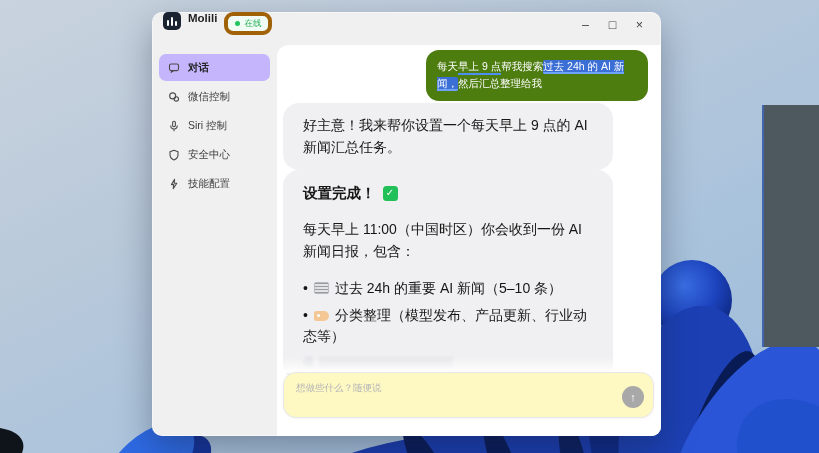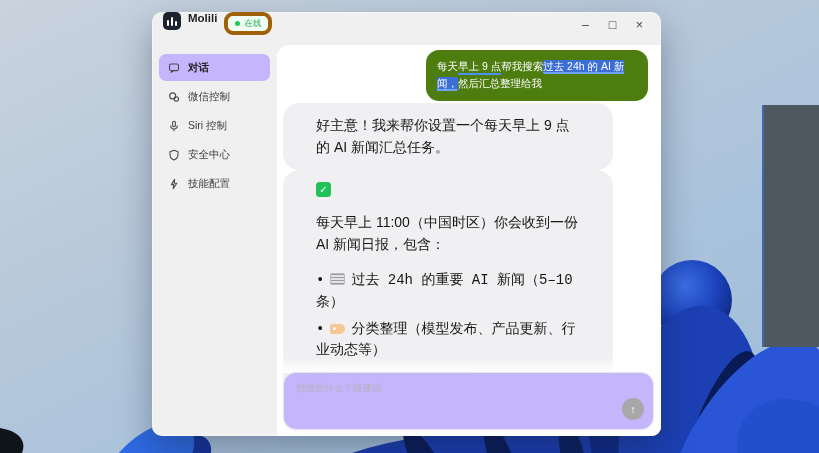--- a/index.html
+++ b/index.html
@@ -29,40 +29,40 @@
   .side-icon{width:12px;height:12px;display:inline-flex;}
   .side-icon svg{width:12px;height:12px;stroke:#4a4a4a;fill:none;stroke-width:1.1;stroke-linecap:round;stroke-linejoin:round;}
   
   .chat{position:absolute;left:125px;top:33px;right:0;bottom:0;background:#fff;border-radius:12px 0 9px 0;overflow:hidden;}
   .bubble{box-sizing:border-box;position:absolute;line-height:1.55;}
   .user-bubble{top:5px;right:13px;width:222px;background:#4d7c0f;color:#fff;border-radius:13px;
     padding:8px 11px;font-size:10.5px;line-height:1.65;z-index:1;}
   .seg-underline{border-bottom:2px solid #4c8df6;padding-bottom:.5px;}
   .seg-highlight{background:#3b6fd6;border-bottom:2px solid #6ea3f7;border-radius:2px;}
   .bot-bubble{left:6px;width:330px;background:#f0f0f2;color:#161616;border-radius:16px;
-    padding:12px 33px;font-size:14px;z-index:1;}
+    padding:12px 20px;font-size:14px;z-index:1;}
   .bot-1{top:58px;}
   .bot-2{top:125px;}
   .msg-heading{font-weight:bold;font-size:14.5px;display:flex;align-items:center;gap:7px;}
   .check-box{display:inline-flex;width:15px;height:15px;background:#21c058;border-radius:3.5px;color:#fff;
     font-size:10px;font-weight:bold;align-items:center;justify-content:center;}
   .msg-block{margin-top:15px;}
-  .bullet-row{margin-top:5px;font-family:Liberation Mono, monospace;}
+  .bullet-row{margin-top:5px;}
   .bullet-row:first-child{margin-top:0;}
   .bullet-row::before{content:"•";margin-right:6px;}
   .inline-ico{display:inline-block;vertical-align:-1px;margin-right:6px;}
   .newspaper-ico{width:15px;height:12px;background:#e2e3e7;border:1px solid #b9bac0;border-radius:1.5px;
     background-image:linear-gradient(#9a9ba1 1px,transparent 1px);background-size:100% 3px;background-position:0 3px;box-sizing:border-box;}
   .tag-ico{width:15px;height:10px;background:#f4c795;border-radius:2px 5px 5px 2px;position:relative;}
   .tag-ico::after{content:"";position:absolute;left:3px;top:3.5px;width:3px;height:3px;border-radius:50%;background:#fff;}
   .ghost-line{margin-top:9px;height:11px;border-radius:5px;opacity:.35;filter:blur(1.5px);
     background:linear-gradient(90deg,#c9ccd4 0 10px,transparent 10px 16px,#d4d6dc 16px 150px,transparent 150px);width:200px;}
   
   .fade{position:absolute;left:0;right:0;top:312px;height:16px;background:linear-gradient(rgba(255,255,255,0),#fff);z-index:4;}
-  .composer{position:absolute;left:6px;right:7px;top:327px;height:58px;background:#c4b5fd;border:1px solid #e7e7e9;
+  .composer{position:absolute;left:6px;right:7px;top:327px;height:46px;background:#fef9c3;border:1px solid #e7e7e9;
     border-radius:13px;box-sizing:border-box;z-index:5;box-shadow:0 1px 3px rgba(0,0,0,.04);}
   .composer textarea{position:absolute;inset:0;border:none;outline:none;background:transparent;resize:none;
     padding:9px 40px 9px 12px;font-family:inherit;font-size:9.5px;color:#555;}
   .composer textarea::placeholder{color:#b3b3b6;}
   .send-btn{position:absolute;right:9px;bottom:9px;width:22px;height:22px;border-radius:50%;background:#a8a8a8;
     color:#fff;display:flex;align-items:center;justify-content:center;font-size:11px;border:none;}
 </style>
 </head>
 <body>
 
@@ -162,20 +162,21 @@
     <div class="chat">
 
       <div class="bubble user-bubble" id="user-msg"><span class="seg-plain">每天</span><span class="seg-underline">早上 9 点</span><span class="seg-plain">帮我搜索</span><span class="seg-highlight">过去 24h 的 AI 新闻，</span><span class="seg-plain">然后汇总整理给我</span></div>
 
       <div class="bubble bot-bubble bot-1">
         <span>好主意！我来帮你设置一个每天早上 9 点的 AI 新闻汇总任务。</span>
       </div>
 
       <div class="bubble bot-bubble bot-2">
         <div class="msg-heading">
+          <span>设置完成！</span>
           <span class="check-box">✓</span>
         </div>
         <div class="msg-block">每天早上 11:00（中国时区）你会收到一份 AI 新闻日报，包含：</div>
         <div class="msg-block" id="bullets">
             <div class="bullet-row"><span class="inline-ico newspaper-ico"></span><span>过去 24h 的重要 AI 新闻（5–10 条）</span></div>
             <div class="bullet-row"><span class="inline-ico tag-ico"></span><span>分类整理（模型发布、产品更新、行业动态等）</span></div>
           </div>
         <div class="ghost-line"></div>
       </div>
 

